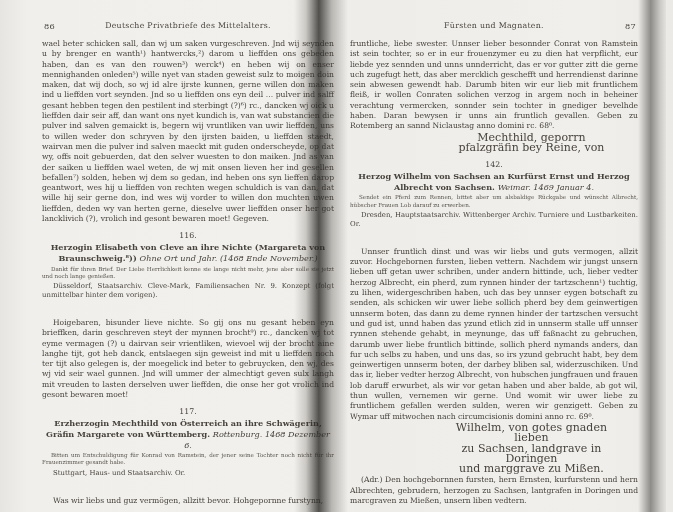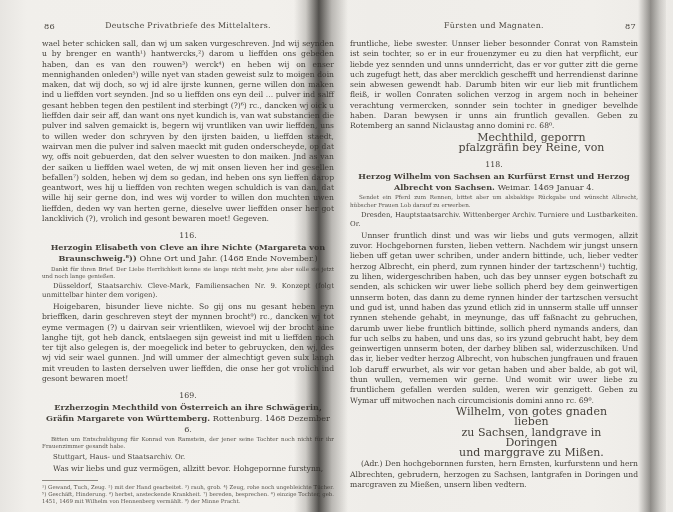--- a/index.html
+++ b/index.html
@@ -17,24 +17,24 @@
   .page-right{left:350px;width:288px;}
   .header-row{position:relative;height:13px;font-size:7.8px;letter-spacing:0.3px;margin-bottom:5px;color:#4a463f;}
   .header-row .pgnum{position:absolute;top:0;font-size:8.2px;}
   .pgnum-left{left:2px;}
   .pgnum-right{right:2px;}
   .header-row .rtitle{display:block;text-align:center;}
   .body-text{font-size:7.6px;line-height:10.3px;text-align:justify;}
   .indent{text-indent:11px;}
   .sec-number{text-align:center;font-size:7.8px;margin-top:7px;margin-bottom:2px;}
   .sec-title{text-align:center;font-size:8.1px;line-height:10.6px;font-weight:bold;margin:0 4px;}
-  .sec-title .plain{font-weight:normal;}
+  .sec-title .plain{font-weight:normal;font-style:italic;}
   .summary{font-size:5.6px;line-height:7.2px;text-align:justify;margin-top:2px;text-indent:9px;color:#55514a;}
   .source{font-size:6.9px;line-height:9px;text-indent:11px;margin-top:2px;text-align:justify;}
-  .letter-body{margin-top:2px;}
+  .letter-body{margin-top:18px;}
   .sig-block{font-size:11px;line-height:10.3px;text-align:center;margin:1px 0 1px 34%;width:58%;}
   .footnote-rule{width:56px;border:none;border-top:1px solid #8d8982;margin:6px 0 3px 0;}
   .footnotes{font-size:5.4px;line-height:7px;text-align:justify;color:#55514a;}
 </style>
 </head>
 <body>
 
 <div class="scan">
 
   <div class="page page-left">
@@ -47,21 +47,21 @@
 
     <div class="sec-number">116.</div>
     <div class="sec-title">
       <span>Herzogin Elisabeth von Cleve an ihre Nichte (Margareta von Braunschweig.⁸))</span>
       <span class="plain"> Ohne Ort und Jahr. (1468 Ende November.)</span>
     </div>
     <div class="summary">Dankt für ihren Brief. Der Liebe Herrlichkeit kenne sie lange nicht mehr, jene aber solle sie jetzt und noch lange genießen.</div>
     <div class="source">Düsseldorf, Staatsarchiv. Cleve-Mark, Familiensachen Nr. 9. Konzept (folgt unmittelbar hinter dem vorigen).</div>
     <div class="body-text indent letter-body">Hoigebaren, bisunder lieve nichte. So gij ons nu gesant heben eyn brieffken, darin geschreven steyt der mynnen brocht⁹) rc., dancken wj tot eyme vermagen (?) u dairvan seir vrientliken, wievoel wij der brocht aine langhe tijt, got heb danck, entslaegen sijn geweist ind mit u lieffden noch ter tijt also gelegen is, der moegelick ind beter to gebruycken, den wj, des wj vid seir wael gunnen. Jnd will ummer der almechtigt geven sulx langh mit vreuden to lasten derselven uwer lieffden, die onse her got vrolich ind gesont bewaren moet!</div>
 
-    <div class="sec-number">169.</div>
+    <div class="sec-number">117.</div>
     <div class="sec-title">
       <span>Erzherzogin Mechthild von Österreich an ihre Schwägerin, Gräfin Margarete von Württemberg.</span>
       <span class="plain"> Rottenburg. 1468 Dezember 6.</span>
     </div>
     <div class="summary">Bitten um Entschuldigung für Konrad von Ramstein, der jener seine Tochter noch nicht für ihr Frauenzimmer gesandt habe.</div>
     <div class="source">Stuttgart, Haus- und Staatsarchiv. Or.</div>
     <div class="body-text indent letter-body">Was wir liebs und guz vermögen, allzitt bevor.  Hohgepornne furstynn,</div>
 
     <hr class="footnote-rule">
     <div class="footnotes">¹) Gewand, Tuch, Zeug. ²) mit der Hand gearbeitet. ³) rauh, grob. ⁴) Zeug, rohe noch ungebleichte Tücher. ⁵) Geschäft, Hinderung. ⁶) herbst, ansteckende Krankheit. ⁷) bereden, besprechen. ⁸) einzige Tochter, geb. 1451, 1469 mit Wilhelm von Hennenberg vermählt. ⁹) der Minne Pracht.</div>
@@ -71,21 +71,21 @@
     <div class="header-row">
       <span class="rtitle">Fürsten und Magnaten.</span>
       <span class="pgnum pgnum-right">87</span>
     </div>
 
     <div class="body-text">fruntliche, liebe swester. Unnser lieber besonnder Conrat von Ramstein ist sein tochter, so er in eur frouenzymer eu zu dien hat verpflicht, eur liebde yez sennden und unns unnderricht, das er vor gutter zitt die gerne uch zugefugt hett, das aber mercklich geschefft und herrendienst darinne sein abwesen gewendt hab. Darumb biten wir eur lieb mit fruntlichem fleiß, ir wollen Conraten solichen verzog in argem noch in beheiner verachtung vermercken, sonnder sein tochter in gnediger bevelhde haben. Daran bewysen ir unns ain fruntlich gevallen.  Geben zu Rotemberg an sannd Niclaustag anno domini rc. 68⁰.</div>
     <div class="sig-block">
       <div>Mechthild, geporrn pfalzgräfin bey Reine, von</div>
     </div>
 
-    <div class="sec-number">118.</div>
+    <div class="sec-number">142.</div>
     <div class="sec-title">
       <span>Herzog Wilhelm von Sachsen an Kurfürst Ernst und Herzog Albrecht von Sachsen.</span>
       <span class="plain"> Weimar. 1469 Januar 4.</span>
     </div>
     <div class="summary">Sendet ein Pferd zum Rennen, bittet aber um alsbaldige Rückgabe und wünscht Albrecht, hübscher Frauen Lob darauf zu erwerben.</div>
     <div class="source">Dresden, Hauptstaatsarchiv. Wittenberger Archiv. Turniere und Lustbarkeiten. Or.</div>
     <div class="body-text indent letter-body">Unnser fruntlich dinst und was wir liebs und guts vermogen, allzit zuvor. Hochgebornen fursten, lieben vettern. Nachdem wir jungst unsern lieben uff getan uwer schriben, under andern bittinde, uch, lieber vedter herzog Albrecht, ein pherd, zum rynnen hinder der tartzschenn¹) tuchtig, zu lihen, widergeschriben haben, uch das bey unnser eygen botschaft zu senden, als schicken wir uwer liebe sollich pherd bey dem geinwertigen unnserm boten, das dann zu deme rynnen hinder der tartzschen versucht und gud ist, unnd haben das yzund etlich zid in unnserm stalle uff unnser rynnen stehende gehabt, in meynunge, das uff faßnacht zu gebruchen, darumb uwer liebe fruntlich bittinde, sollich pherd nymands anders, dan fur uch selbs zu haben, und uns das, so irs yzund gebrucht habt, bey dem geinwertigen unnserm boten, der darbey bliben sal, widerzuschiken. Und das ir, lieber vedter herzog Albrecht, von hubschen jungfrauen und frauen lob daruff erwurbet, als wir vor getan haben und aber balde, ab got wil, thun wullen, vernemen wir gerne. Und womit wir uwer liebe zu fruntlichem gefallen werden sulden, weren wir genzigett.  Geben zu Wymar uff mitwochen nach circumcisionis domini anno rc. 69⁰.</div>
     <div class="sig-block">
       <div>Wilhelm, von gotes gnaden lieben</div>
       <div>zu Sachsen, landgrave in Doringen</div>

